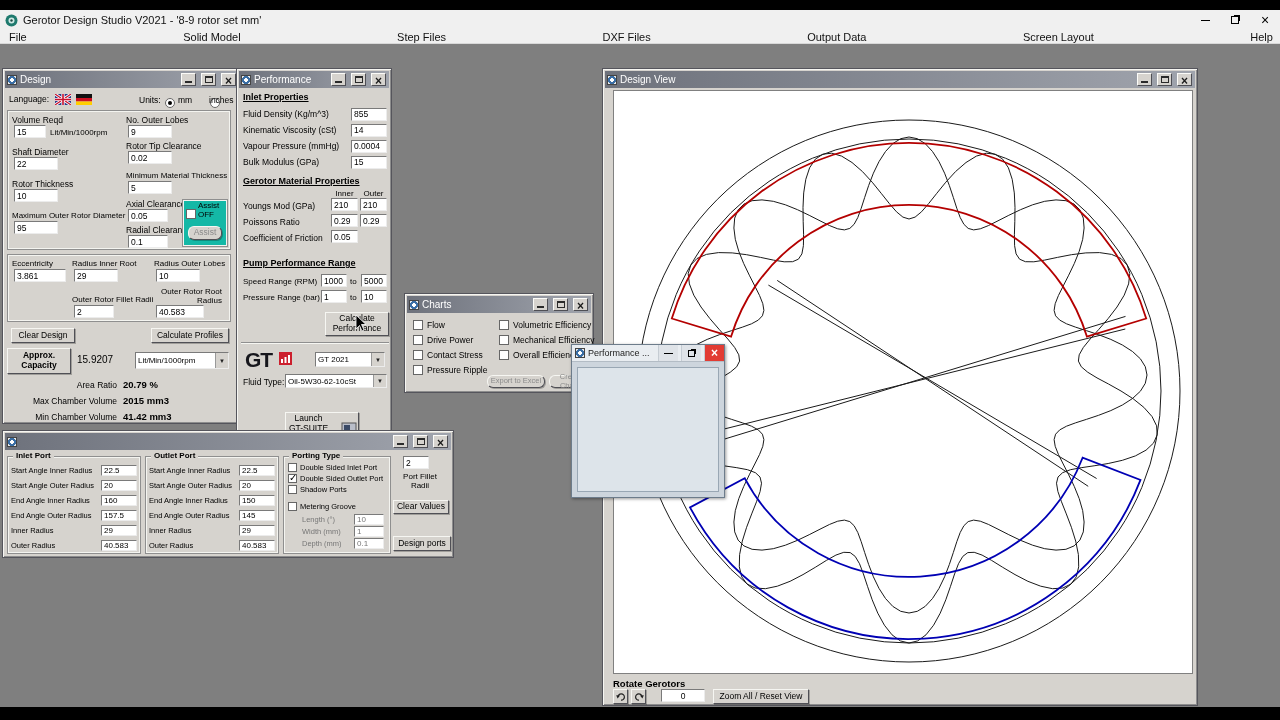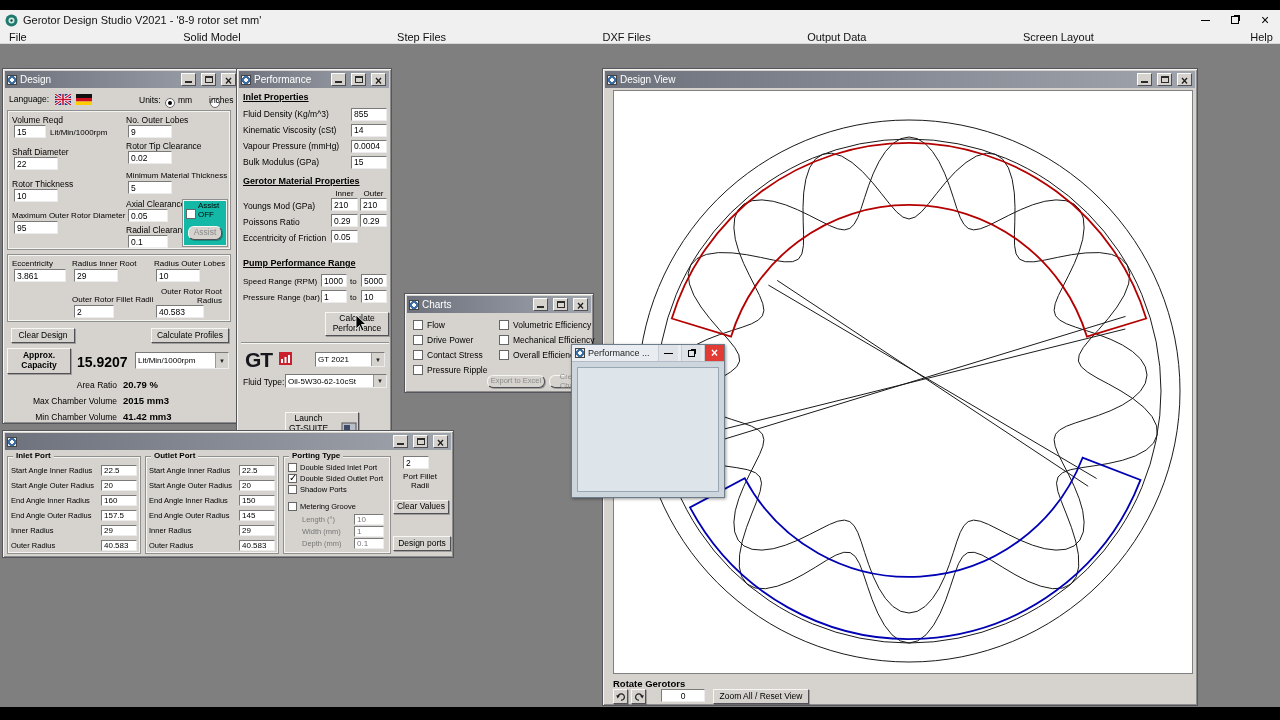--- a/index.html
+++ b/index.html
@@ -230,21 +230,21 @@
           <input class="tv tva" style="left: 148px; top: 50px; width: 48px;" value="40.583">
         </div>
 
         <span class="b3" style="left:6px;top:240px;width:64px;height:15px">Clear Design</span>
         <span class="b3" style="left:146px;top:240px;width:78px;height:15px">Calculate Profiles</span>
 
         <span class="b3" style="left:2px;top:260px;width:64px;height:26px;font-weight:bold;flex-direction:column">
             <span>Approx.</span>
             <span>Capacity</span>
           </span>
-        <span class="lbl" style="left:72px;top:266px;font-size:14px;font-weight:bold">15.9207</span>
+        <span class="lbl" style="left:72px;top:266px;font-size:10px;font-weight:normal">15.9207</span>
         <div class="dd" style="left:130px;top:264px;width:94px;height:17px">
           <span class="ddt">Lit/Min/1000rpm</span>
           <span class="dda">▼</span>
         </div>
 
         <span class="lbl" style="left:0px;top:292px;width:112px;text-align:right">Area Ratio</span>
         <span class="lbl bv" style="left:118px;top:291px">20.79 %</span>
         <span class="lbl" style="left:0px;top:308px;width:112px;text-align:right">Max Chamber Volume</span>
         <span class="lbl bv" style="left:118px;top:307px">2015 mm3</span>
         <span class="lbl" style="left:0px;top:324px;width:112px;text-align:right">Min Chamber Volume</span>
@@ -294,21 +294,21 @@
           </div>
         <span class="hd" style="left:4px;top:88px">Gerotor Material Properties</span>
         <span class="lbl t8" style="left:92px;top:101px;width:27px;text-align:center">Inner</span>
         <span class="lbl t8" style="left:121px;top:101px;width:27px;text-align:center">Outer</span>
         <span class="lbl" style="left:4px;top:113px">Youngs Mod (GPa)</span>
         <input class="tv tva" style="left: 92px; top: 110px; width: 27px;" value="210">
         <input class="tv tva" style="left: 121px; top: 110px; width: 27px;" value="210">
         <span class="lbl" style="left:4px;top:129px">Poissons Ratio</span>
         <input class="tv tva" style="left: 92px; top: 126px; width: 27px;" value="0.29">
         <input class="tv tva" style="left: 121px; top: 126px; width: 27px;" value="0.29">
-        <span class="lbl" style="left:4px;top:145px">Eccentricity of Friction</span>
+        <span class="lbl" style="left:4px;top:145px">Coefficient of Friction</span>
         <input class="tv tva" style="left: 92px; top: 142px; width: 27px;" value="0.05">
         <span class="hd" style="left:4px;top:170px">Pump Performance Range</span>
         <span class="lbl t8" style="left:4px;top:189px">Speed Range (RPM)</span>
         <input class="tv tva" style="left: 82px; top: 186px; width: 26px;" value="1000">
         <span class="lbl t8" style="left:111px;top:189px">to</span>
         <input class="tv tva" style="left: 122px; top: 186px; width: 26px;" value="5000">
         <span class="lbl t8" style="left:4px;top:205px">Pressure Range (bar)</span>
         <input class="tv tva" style="left: 82px; top: 202px; width: 26px;" value="1">
         <span class="lbl t8" style="left:111px;top:205px">to</span>
         <input class="tv tva" style="left: 122px; top: 202px; width: 26px;" value="10">

